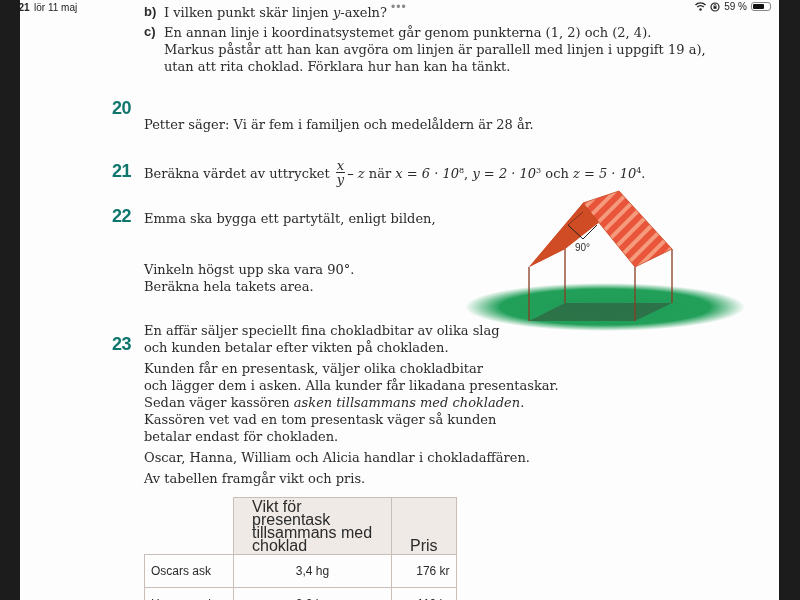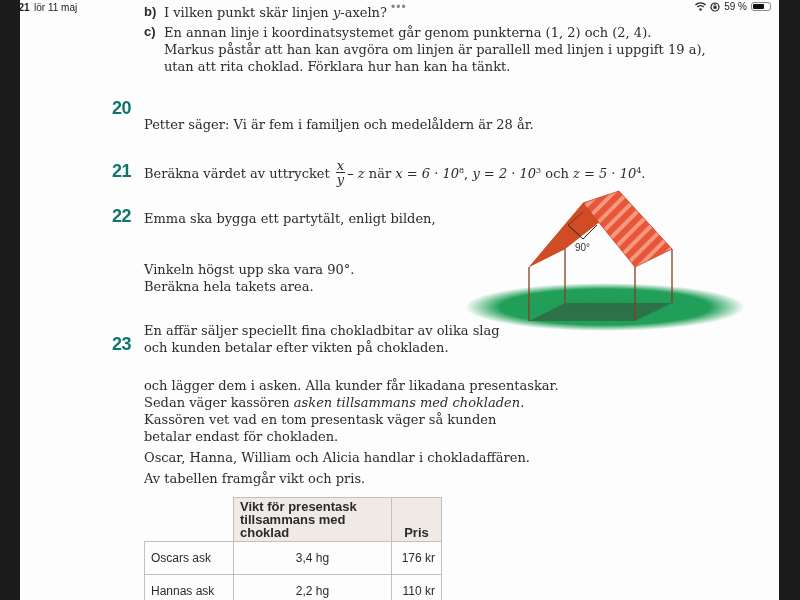--- a/index.html
+++ b/index.html
@@ -19,21 +19,21 @@
   .t { position: absolute; font-size: 13px; line-height: 17px; white-space: nowrap; color: #2b2b2b; }
   .label { position: absolute; font-family: "Liberation Sans", sans-serif; font-weight: bold; font-size: 13px; color: #2b2b2b; }
   .num { position: absolute; font-family: "Liberation Sans", sans-serif; font-weight: bold; font-size: 18px; color: #0f766e; letter-spacing: -0.5px; }
   .ital { font-style: italic; }
   .frac { display: inline-block; vertical-align: middle; text-align: center; font-style: italic; line-height: 13px; margin: 0 2px; position: relative; top: -2px; }
   .frac span { display: block; }
   .frac .top { border-bottom: 1px solid #2b2b2b; padding: 0 1px; }
   sup { font-size: 8px; vertical-align: 5px; }
 
   table.choc { position: absolute; left: 124px; top: 497px; border-collapse: collapse; font-family: "Liberation Sans", sans-serif; font-size: 12px; color: #2b2b2b; }
-  table.choc th { background: #efeae6; font-weight: bold; text-align: left; vertical-align: bottom; border: 1px solid #c9bfb8; padding: 2px 6px; line-height: 13px; font-size: 13px; }
+  table.choc th { background: #efeae6; font-weight: normal; text-align: left; vertical-align: bottom; border: 1px solid #c9bfb8; padding: 2px 18px; line-height: 13px; font-size: 16px; }
   table.choc th.blank { background: transparent; border: none; border-bottom: 1px solid #c9bfb8; }
   table.choc th.pris { text-align: center; }
   table.choc td { border: 1px solid #c9bfb8; height: 33px; padding: 0 6px; }
   table.choc td.c { text-align: center; }
   table.choc td.r { text-align: right; }
 </style>
 </head>
 <body>
 
 <div class="bar-left"></div>
@@ -117,20 +117,21 @@
 
     <polyline points="108,37 123,51 137,37" stroke="#222" stroke-width="1" fill="none"></polyline>
     <line x1="108" y1="37" x2="123" y2="24" stroke="#6b2a14" stroke-width="0.8"></line>
     <text x="115" y="63" font-family="Liberation Sans, sans-serif" font-size="10" fill="#333">90°</text>
   </svg>
 
   <span class="num" style="left:92px; top:334px;">23</span>
   <div class="t" style="left:124px; top:322px;">En affär säljer speciellt fina chokladbitar av olika slag</div>
   <div class="t" style="left:124px; top:339px;">och kunden betalar efter vikten på chokladen.</div>
 
+  <div class="t" style="left:124px; top:360px;">Kunden får en presentask, väljer olika chokladbitar</div>
   <div class="t" style="left:124px; top:377px;">och lägger dem i asken. Alla kunder får likadana presentaskar.</div>
   <div class="t" style="left:124px; top:394px;">
     <span>Sedan väger kassören </span><span class="ital">asken tillsammans med chokladen</span><span>.</span>
   </div>
   <div class="t" style="left:124px; top:411px;">Kassören vet vad en tom presentask väger så kunden</div>
   <div class="t" style="left:124px; top:428px;">betalar endast för chokladen.</div>
 
   <div class="t" style="left:124px; top:449px;">Oscar, Hanna, William och Alicia handlar i chokladaffären.</div>
   <div class="t" style="left:124px; top:470px;">Av tabellen framgår vikt och pris.</div>
 

